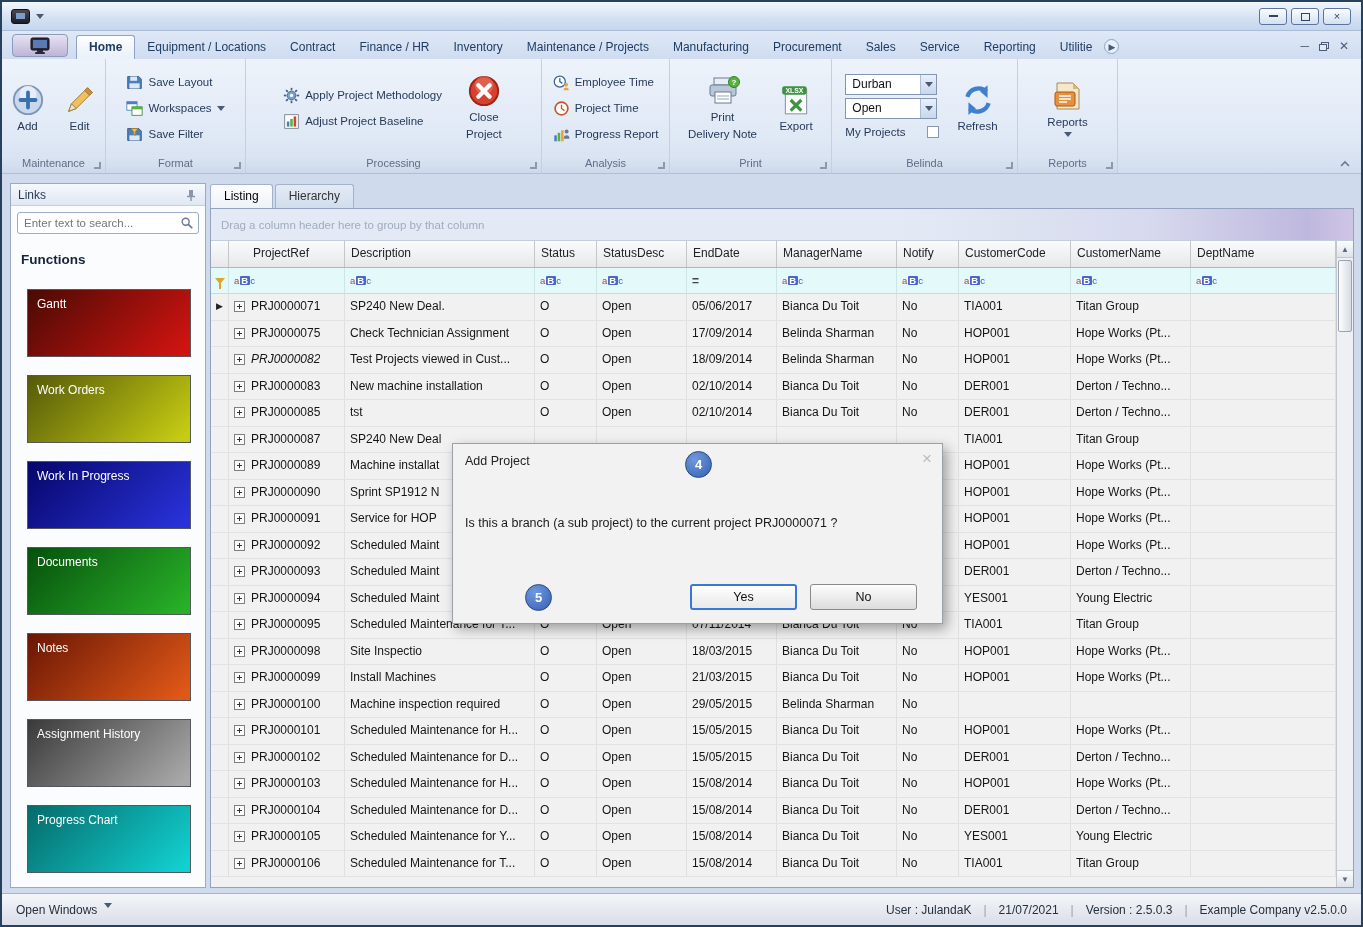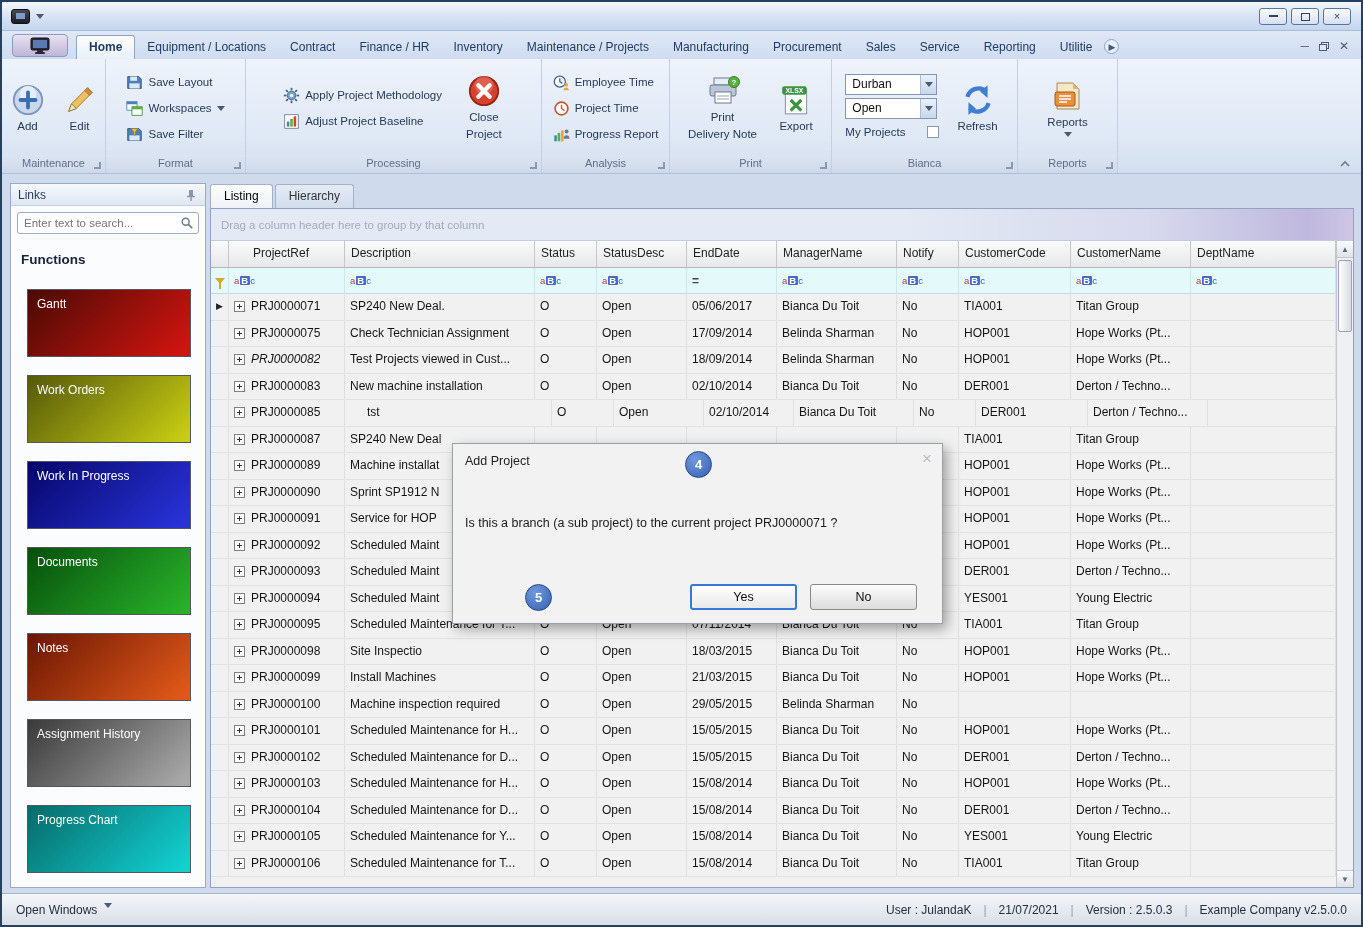--- a/index.html
+++ b/index.html
@@ -371,21 +371,21 @@
         <div class="rbbtn">
           <svg class="icon32" viewBox="0 0 32 32">
               <path d="M6 13 A 11 11 0 0 1 24 8" fill="none" stroke="#3f7fd2" stroke-width="4"></path>
               <polygon points="25,2 25,14 18,8" fill="#3f7fd2"></polygon>
               <path d="M26 19 A 11 11 0 0 1 8 24" fill="none" stroke="#3f7fd2" stroke-width="4"></path>
               <polygon points="7,18 7,30 14,24" fill="#3f7fd2"></polygon>
             </svg>
           <span>Refresh</span>
         </div>
       </div>
-      <div class="rgroup-label"><span>Bianca</span><span class="launcher"></span></div>
+      <div class="rgroup-label"><span>Belinda</span><span class="launcher"></span></div>
     </div>
 
     <div class="rgroup" style="width:100px">
       <div class="rgroup-content">
         <div class="rbbtn">
           <svg class="icon32" viewBox="0 0 34 32">
               <path d="M6 3 h16 l6 6 v20 h-22 z" fill="#f5e7c8" stroke="#a8885a"></path>
               <path d="M22 3 l6 6 h-6 z" fill="#d8b87a"></path>
               <rect x="4" y="12" width="20" height="14" rx="2" fill="#e8913d" stroke="#a85a18"></rect>
               <line x1="8" y1="16" x2="20" y2="16" stroke="#fff" stroke-width="1.5"></line>
@@ -607,21 +607,21 @@
           <div class="gcell" style="width: 112px;">DER001</div>
           <div class="gcell" style="width: 120px;">Derton / Techno...</div>
           <div class="gcell" style="width: 145px;"></div>
         </div>
         <div class="grow">
           <div class="gcell ind"></div>
           <div class="gcell" style="width: 116px;">
             <span class="exp"></span>
             <span class="reftext">PRJ0000085</span>
           </div>
-          <div class="gcell" style="width: 190px; margin-left: 17px;">tst</div>
+          <div class="gcell" style="width: 190px;">tst</div>
           <div class="gcell" style="width: 62px;">O</div>
           <div class="gcell" style="width: 90px;">Open</div>
           <div class="gcell" style="width: 90px;">02/10/2014</div>
           <div class="gcell" style="width: 120px;">Bianca Du Toit</div>
           <div class="gcell" style="width: 62px;">No</div>
           <div class="gcell" style="width: 112px;">DER001</div>
           <div class="gcell" style="width: 120px;">Derton / Techno...</div>
           <div class="gcell" style="width: 145px;"></div>
         </div>
         <div class="grow">

